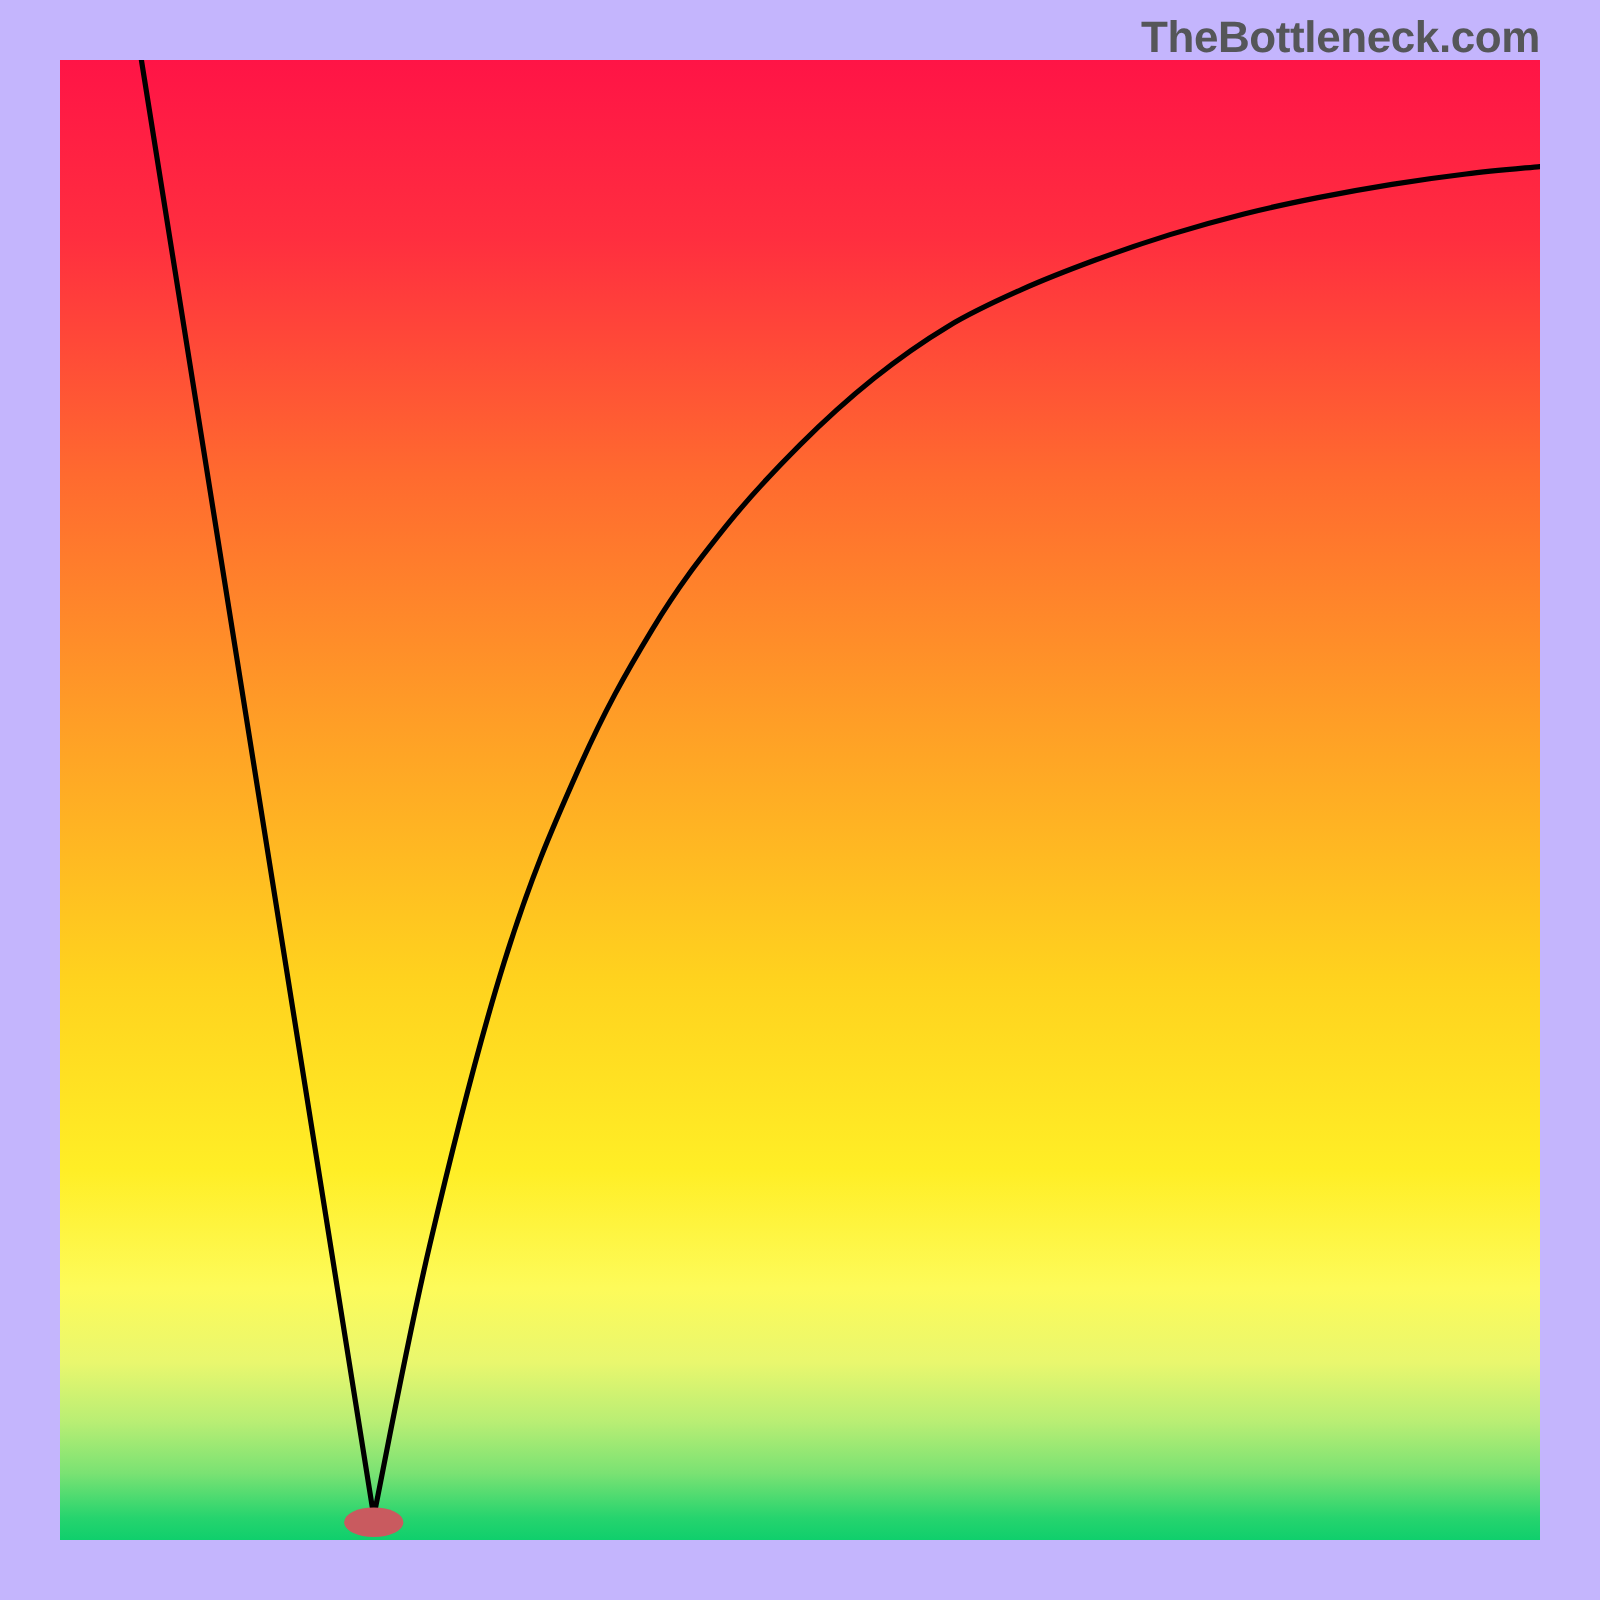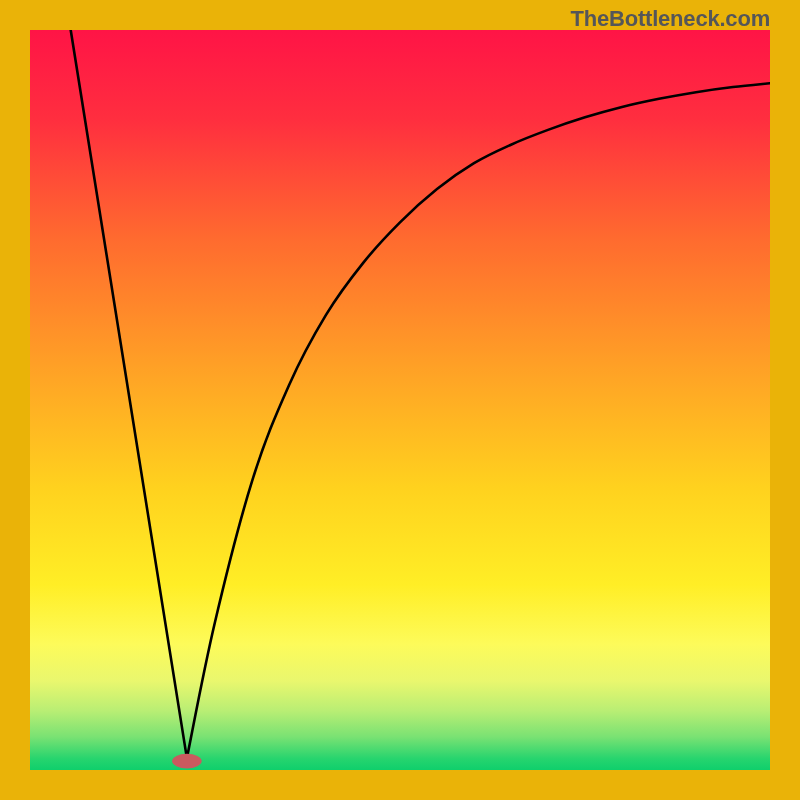--- a/index.html
+++ b/index.html
@@ -8,21 +8,21 @@
     width: 800px;
     height: 800px;
     overflow: hidden;
     background: #000;
     font-family: Arial, Helvetica, sans-serif;
   }
   .frame {
     position: relative;
     width: 800px;
     height: 800px;
-    background: #eab308;
+    background: #c4b5fd;
   }
   .plot-area {
     position: absolute;
     left: 30px;
     top: 30px;
     width: 740px;
     height: 740px;
   }
   .watermark {
     position: absolute;

